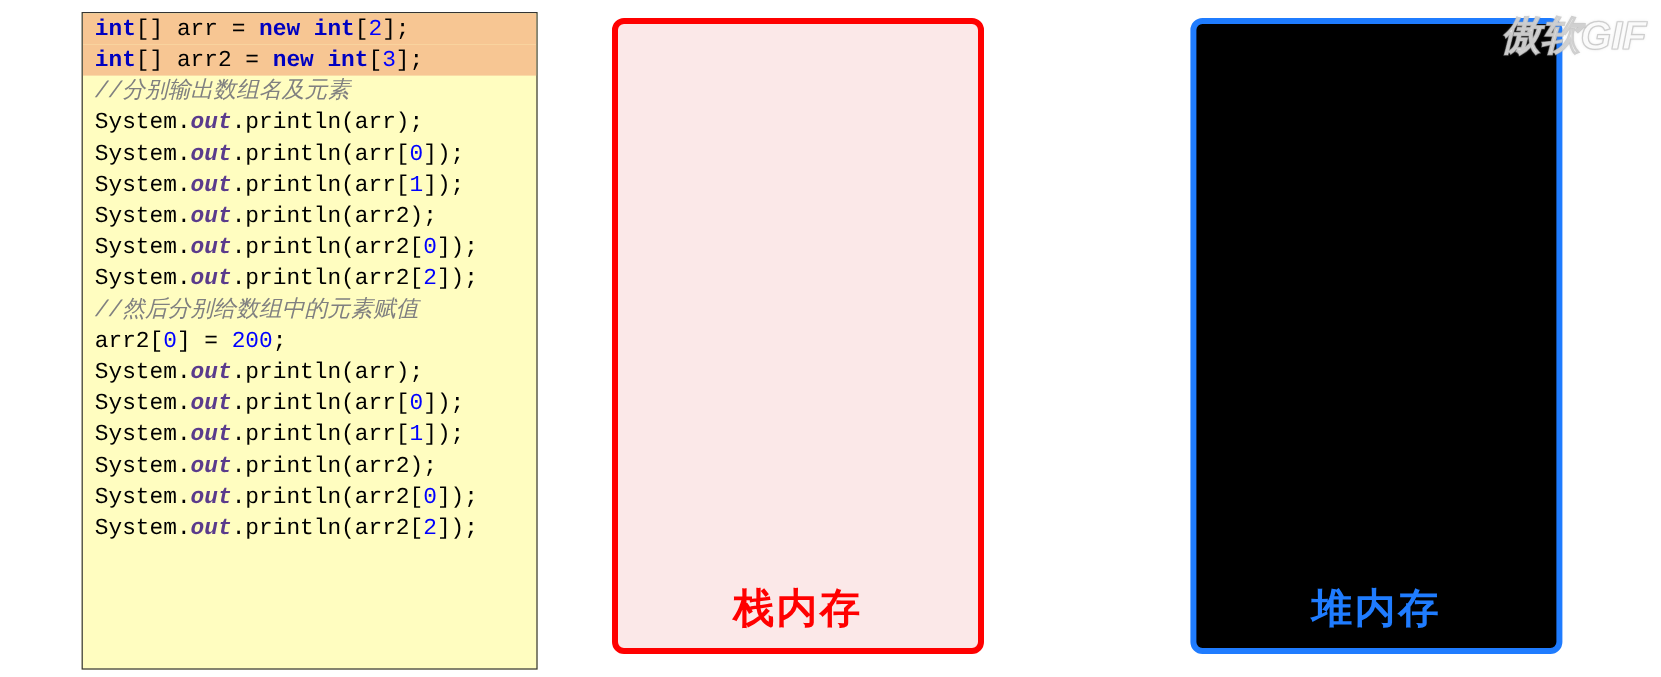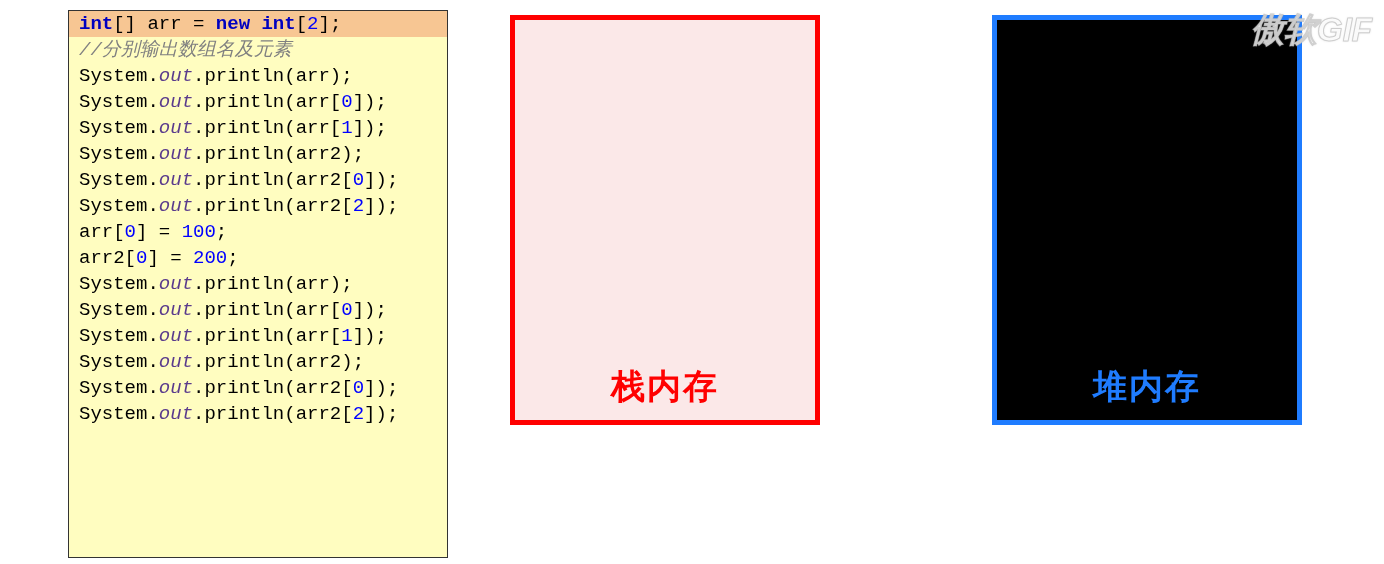--- a/index.html
+++ b/index.html
@@ -27,29 +27,30 @@
     line-height: 26px;
     white-space: pre;
     padding-left: 10px;
     color: #000;
   }
   .code-line.highlight {
     background: #f7c693;
   }
   .kw { color: #0000c0; font-weight: bold; }
   .num { color: #0000ff; }
-  .field { color: #5a3b8c; font-style: italic; font-weight: normal; }
+  .field { color: #5a3b8c; font-style: italic; font-weight: bold; }
   .comment { color: #808080; font-style: italic; text-align: right; }
   .memory-box {
     position: absolute;
     top: 15px;
     width: 310px;
-    height: 410px;
+    height: 530px;
     border-width: 5px;
     border-style: solid;
+    border-radius: 10px;
   }
   .stack-box {
     left: 510px;
     border-color: #ff0000;
     background: #fbe8e8;
   }
   .heap-box {
     left: 992px;
     border-color: #1f7cff;
     background: #000000;
@@ -78,28 +79,29 @@
     -webkit-text-stroke: 1px rgba(180,180,180,0.6);
     text-shadow: 0 0 2px rgba(150,150,150,0.5);
     pointer-events: none;
   }
 </style>
 </head>
 <body>
 
 <div class="code-panel" id="code-panel">
     <div class="code-line highlight"><span class="kw">int</span><span>[] arr = </span><span class="kw">new int</span><span>[</span><span class="num">2</span><span>];</span></div>
+    <div class="code-line highlight"><span class="kw">int</span><span>[] arr2 = </span><span class="kw">new int</span><span>[</span><span class="num">3</span><span>];</span></div>
     <div class="code-line"><span class="comment">//分别输出数组名及元素</span></div>
     <div class="code-line"><span>System.</span><span class="field">out</span><span>.println(arr);</span></div>
     <div class="code-line"><span>System.</span><span class="field">out</span><span>.println(arr[</span><span class="num">0</span><span>]);</span></div>
     <div class="code-line"><span>System.</span><span class="field">out</span><span>.println(arr[</span><span class="num">1</span><span>]);</span></div>
     <div class="code-line"><span>System.</span><span class="field">out</span><span>.println(arr2);</span></div>
     <div class="code-line"><span>System.</span><span class="field">out</span><span>.println(arr2[</span><span class="num">0</span><span>]);</span></div>
     <div class="code-line"><span>System.</span><span class="field">out</span><span>.println(arr2[</span><span class="num">2</span><span>]);</span></div>
-    <div class="code-line"><span>arr[</span><span class="num">0</span><span>] = </span><span class="num">100</span><span>;</span></div>
+    <div class="code-line"><span class="comment">//然后分别给数组中的元素赋值</span></div>
     <div class="code-line"><span>arr2[</span><span class="num">0</span><span>] = </span><span class="num">200</span><span>;</span></div>
     <div class="code-line"><span>System.</span><span class="field">out</span><span>.println(arr);</span></div>
     <div class="code-line"><span>System.</span><span class="field">out</span><span>.println(arr[</span><span class="num">0</span><span>]);</span></div>
     <div class="code-line"><span>System.</span><span class="field">out</span><span>.println(arr[</span><span class="num">1</span><span>]);</span></div>
     <div class="code-line"><span>System.</span><span class="field">out</span><span>.println(arr2);</span></div>
     <div class="code-line"><span>System.</span><span class="field">out</span><span>.println(arr2[</span><span class="num">0</span><span>]);</span></div>
     <div class="code-line"><span>System.</span><span class="field">out</span><span>.println(arr2[</span><span class="num">2</span><span>]);</span></div>
   </div>
 
 <div class="memory-box stack-box">

